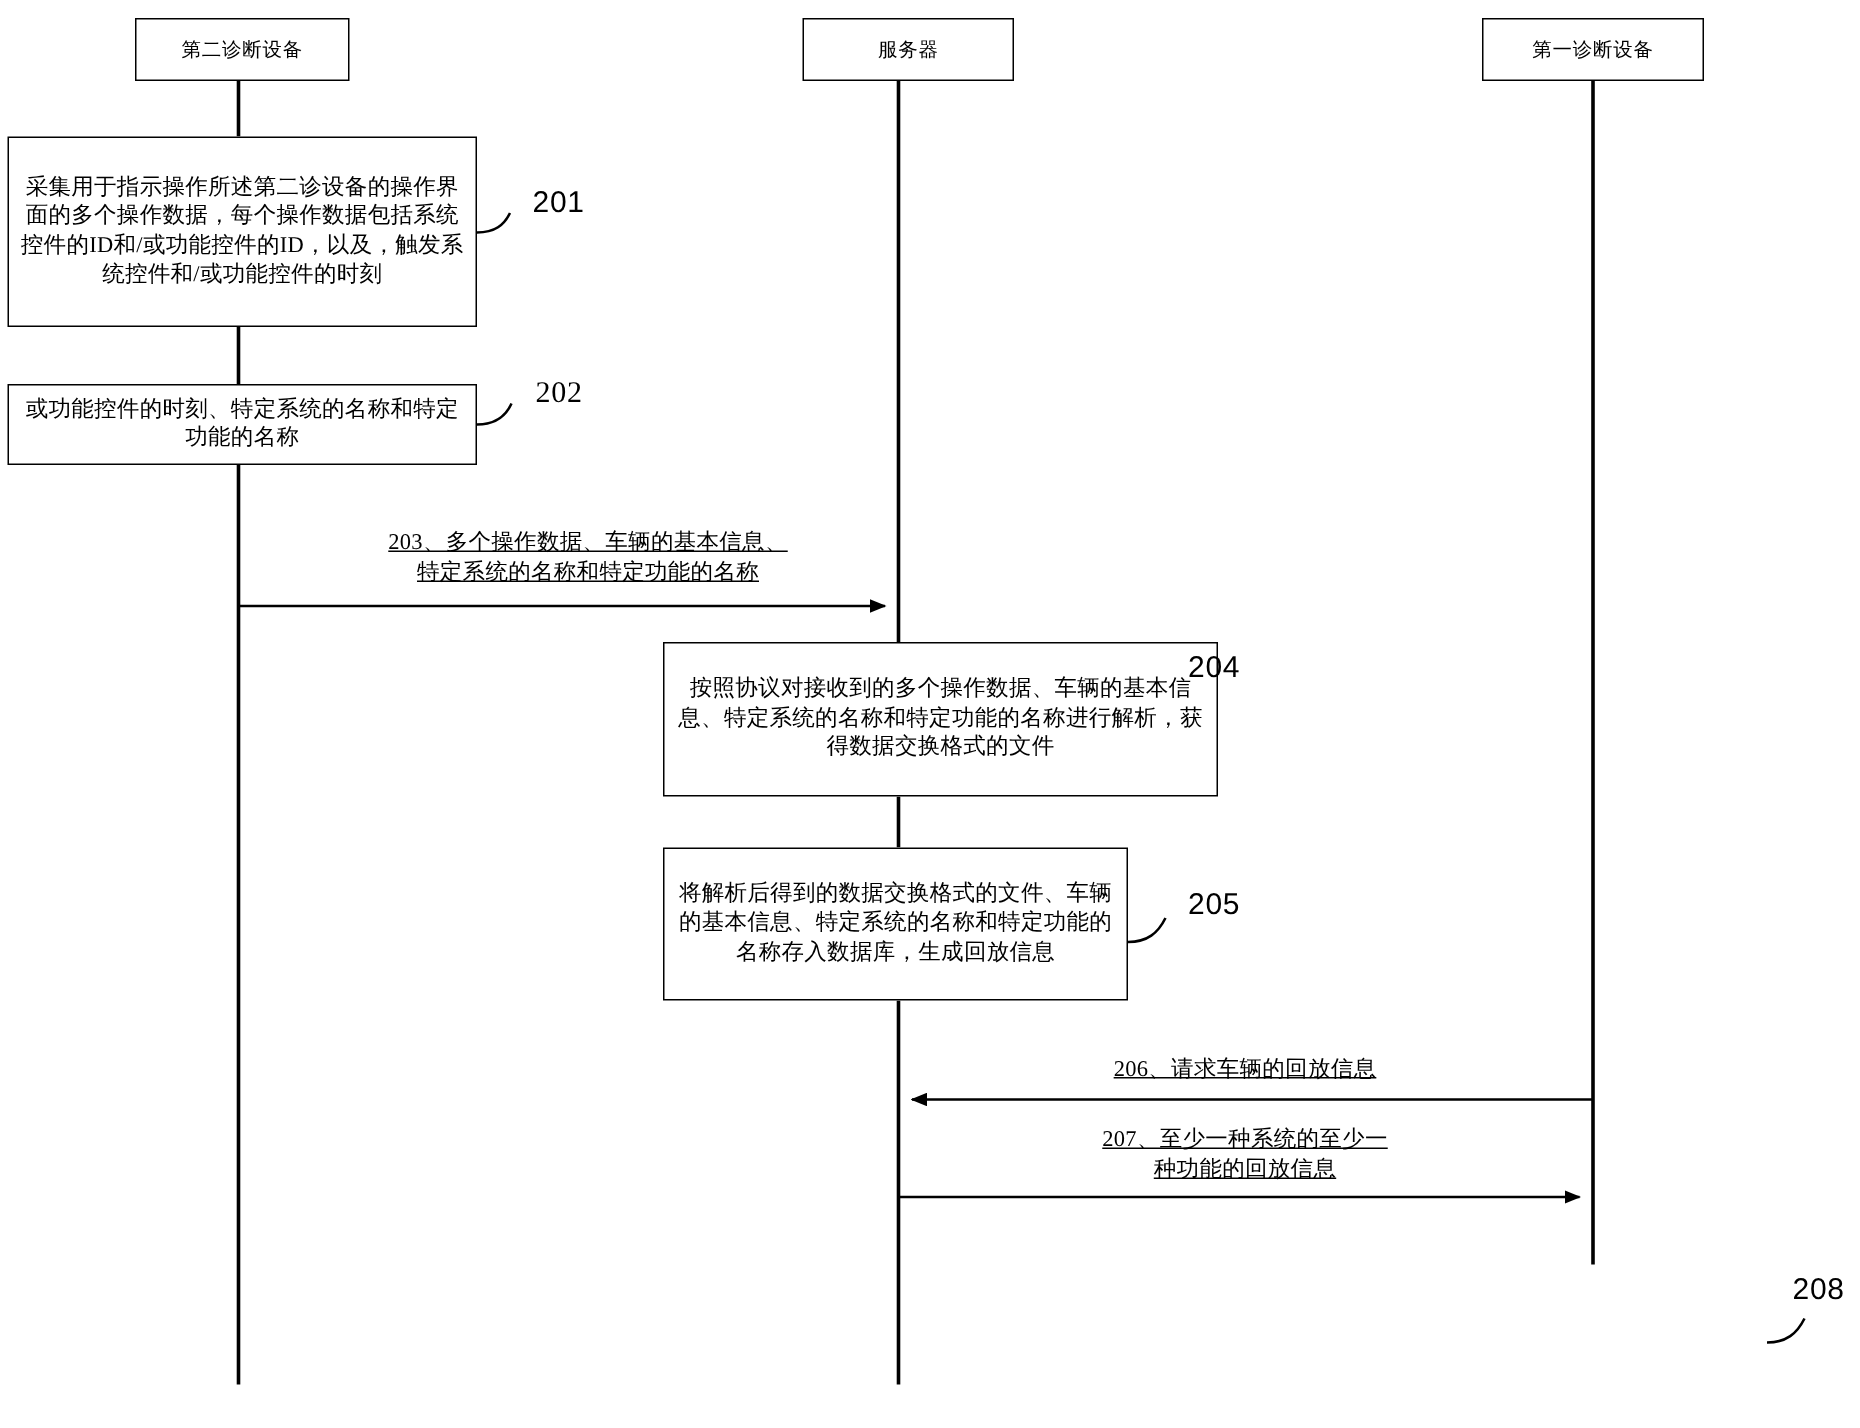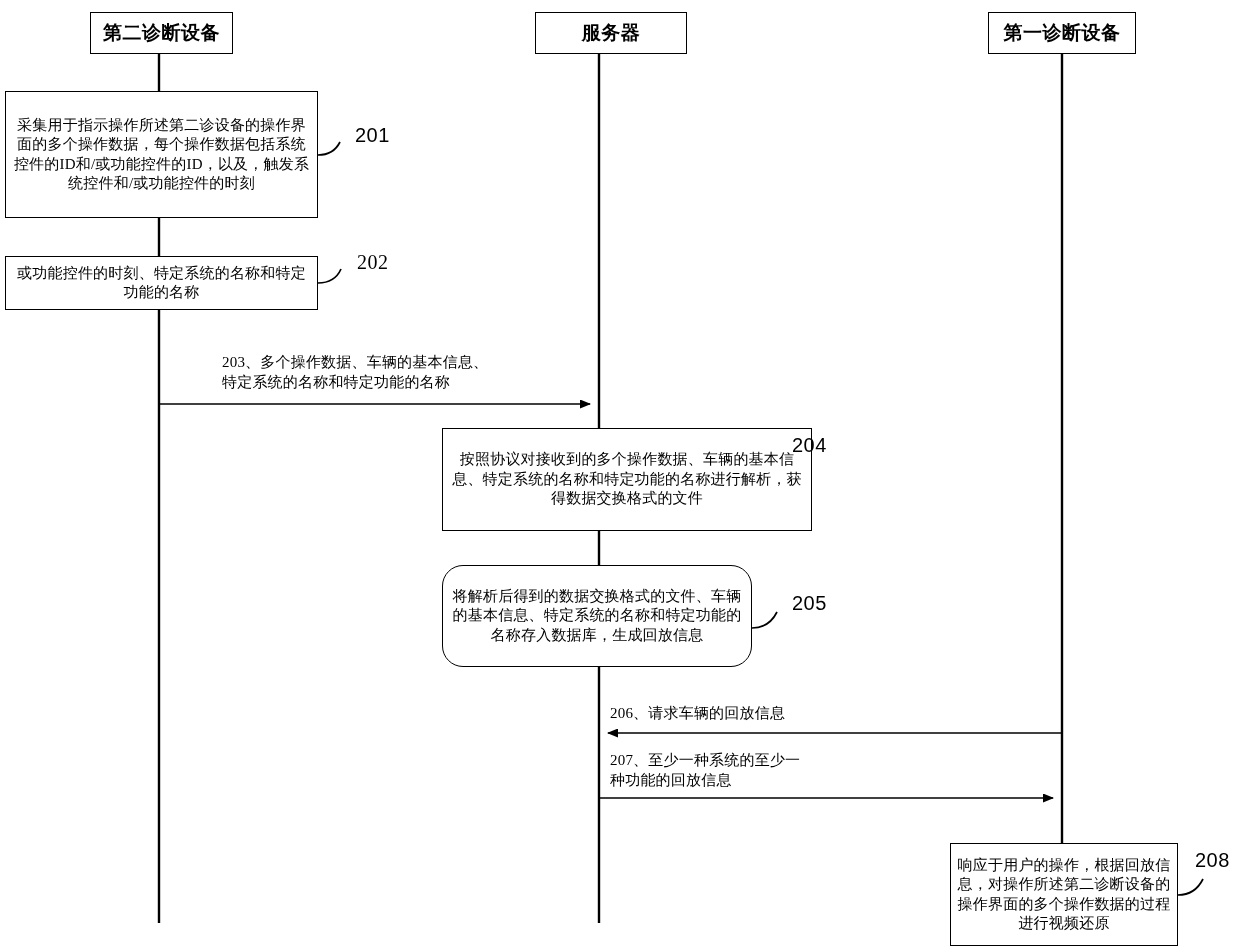--- a/index.html
+++ b/index.html
@@ -38,23 +38,22 @@
     border: 1.6px solid #000000;
     background: #ffffff;
     display: flex;
     align-items: center;
     justify-content: center;
     text-align: center;
     line-height: 1.30;
     padding: 3px 6px;
   }
   .lane-header {
-    font-size: 19px;
+    font-size: 13px;
     letter-spacing: 0.5px;
-    font-weight: bold;
   }
   .action-box {
     font-size: 15px;
     letter-spacing: 0.2px;
   }
   .action-box .txt {
     display: block;
     width: 100%;
   }
   
@@ -62,23 +61,25 @@
     position: absolute;
     font-size: 20px;
     font-family: "Liberation Sans", "DejaVu Sans", sans-serif;
     letter-spacing: 0.5px;
     white-space: nowrap;
   }
   
   .arrow-label {
     position: absolute;
     font-size: 15px;
+    text-align: center;
     line-height: 1.35;
     letter-spacing: 0.2px;
     white-space: pre-line;
+    text-decoration: underline;
   }
 </style>
 </head>
 <body>
 
 <div id="diagram-root">
 
   <svg class="svg-layer" viewBox="0 0 1240 952" width="1240" height="952" xmlns="http://www.w3.org/2000/svg">
     <defs>
       <marker id="arrowhead-right" markerWidth="11" markerHeight="9" refX="10" refY="4.5" orient="auto" markerUnits="userSpaceOnUse">
@@ -115,21 +116,21 @@
     <path d="M318,283 C330,283 337,278 341,269" fill="none" stroke="#000" stroke-width="1.7"></path>
     <path d="M752,478 C765,478 772,472 777,462" fill="none" stroke="#000" stroke-width="1.7"></path>
     <path d="M752,628 C765,628 772,622 777,612" fill="none" stroke="#000" stroke-width="1.7"></path>
     <path d="M1178,895 C1191,895 1198,889 1203,879" fill="none" stroke="#000" stroke-width="1.7"></path>
   </svg>
 
   <div class="node-box lane-header" style="left:90px; top:12px; width:143px; height:42px;">
     <span class="txt">第二诊断设备</span>
   </div>
 
-  <div class="node-box lane-header" style="left:535px; top:12px; width:152px; height:42px;">
+  <div class="node-box lane-header" style="left:535px; top:12px; width:141px; height:42px;">
     <span class="txt">服务器</span>
   </div>
 
   <div class="node-box action-box" style="left:5px; top:91px; width:313px; height:127px;">
     <span class="txt">采集用于指示操作所述第二诊设备的操作界面的多个操作数据，每个操作数据包括系统控件的ID和/或功能控件的ID，以及，触发系统控件和/或功能控件的时刻</span>
   </div>
 
   <div class="node-box lane-header" style="left:988px; top:12px; width:148px; height:42px;">
     <span class="txt">第一诊断设备</span>
   </div>
@@ -141,28 +142,25 @@
   <div class="step-num" style="left:357px; top:251px;font-family:Liberation Serif, serif;">202</div>
 
   <div class="arrow-label" style="left:222px; top:352px; width:340px;">203、多个操作数据、车辆的基本信息、
 特定系统的名称和特定功能的名称</div>
 
   <div class="node-box action-box" style="left:442px; top:428px; width:370px; height:103px;">
     <span class="txt">按照协议对接收到的多个操作数据、车辆的基本信息、特定系统的名称和特定功能的名称进行解析，获得数据交换格式的文件</span>
   </div>
   <div class="step-num" style="left:792px; top:434px;">204</div>
 
-  <div class="node-box action-box" style="left:442px; top:565px; width:310px; height:102px;border-radius:21px;">
+  <div class="node-box action-box" style="left:442px; top:565px; width:310px; height:102px;">
     <span class="txt">将解析后得到的数据交换格式的文件、车辆的基本信息、特定系统的名称和特定功能的名称存入数据库，生成回放信息</span>
   </div>
   <div class="step-num" style="left:792px; top:592px;">205</div>
 
   <div class="arrow-label" style="left:610px; top:703px; width:440px;">206、请求车辆的回放信息</div>
 
   <div class="arrow-label" style="left:610px; top:750px; width:440px;">207、至少一种系统的至少一
 种功能的回放信息</div>
 
-  <div class="node-box action-box" style="left:950px; top:843px; width:228px; height:103px;">
-    <span class="txt">响应于用户的操作，根据回放信息，对操作所述第二诊断设备的操作界面的多个操作数据的过程进行视频还原</span>
-  </div>
   <div class="step-num" style="left:1195px; top:849px;">208</div>
 
 </div>
 
 </body></html>

